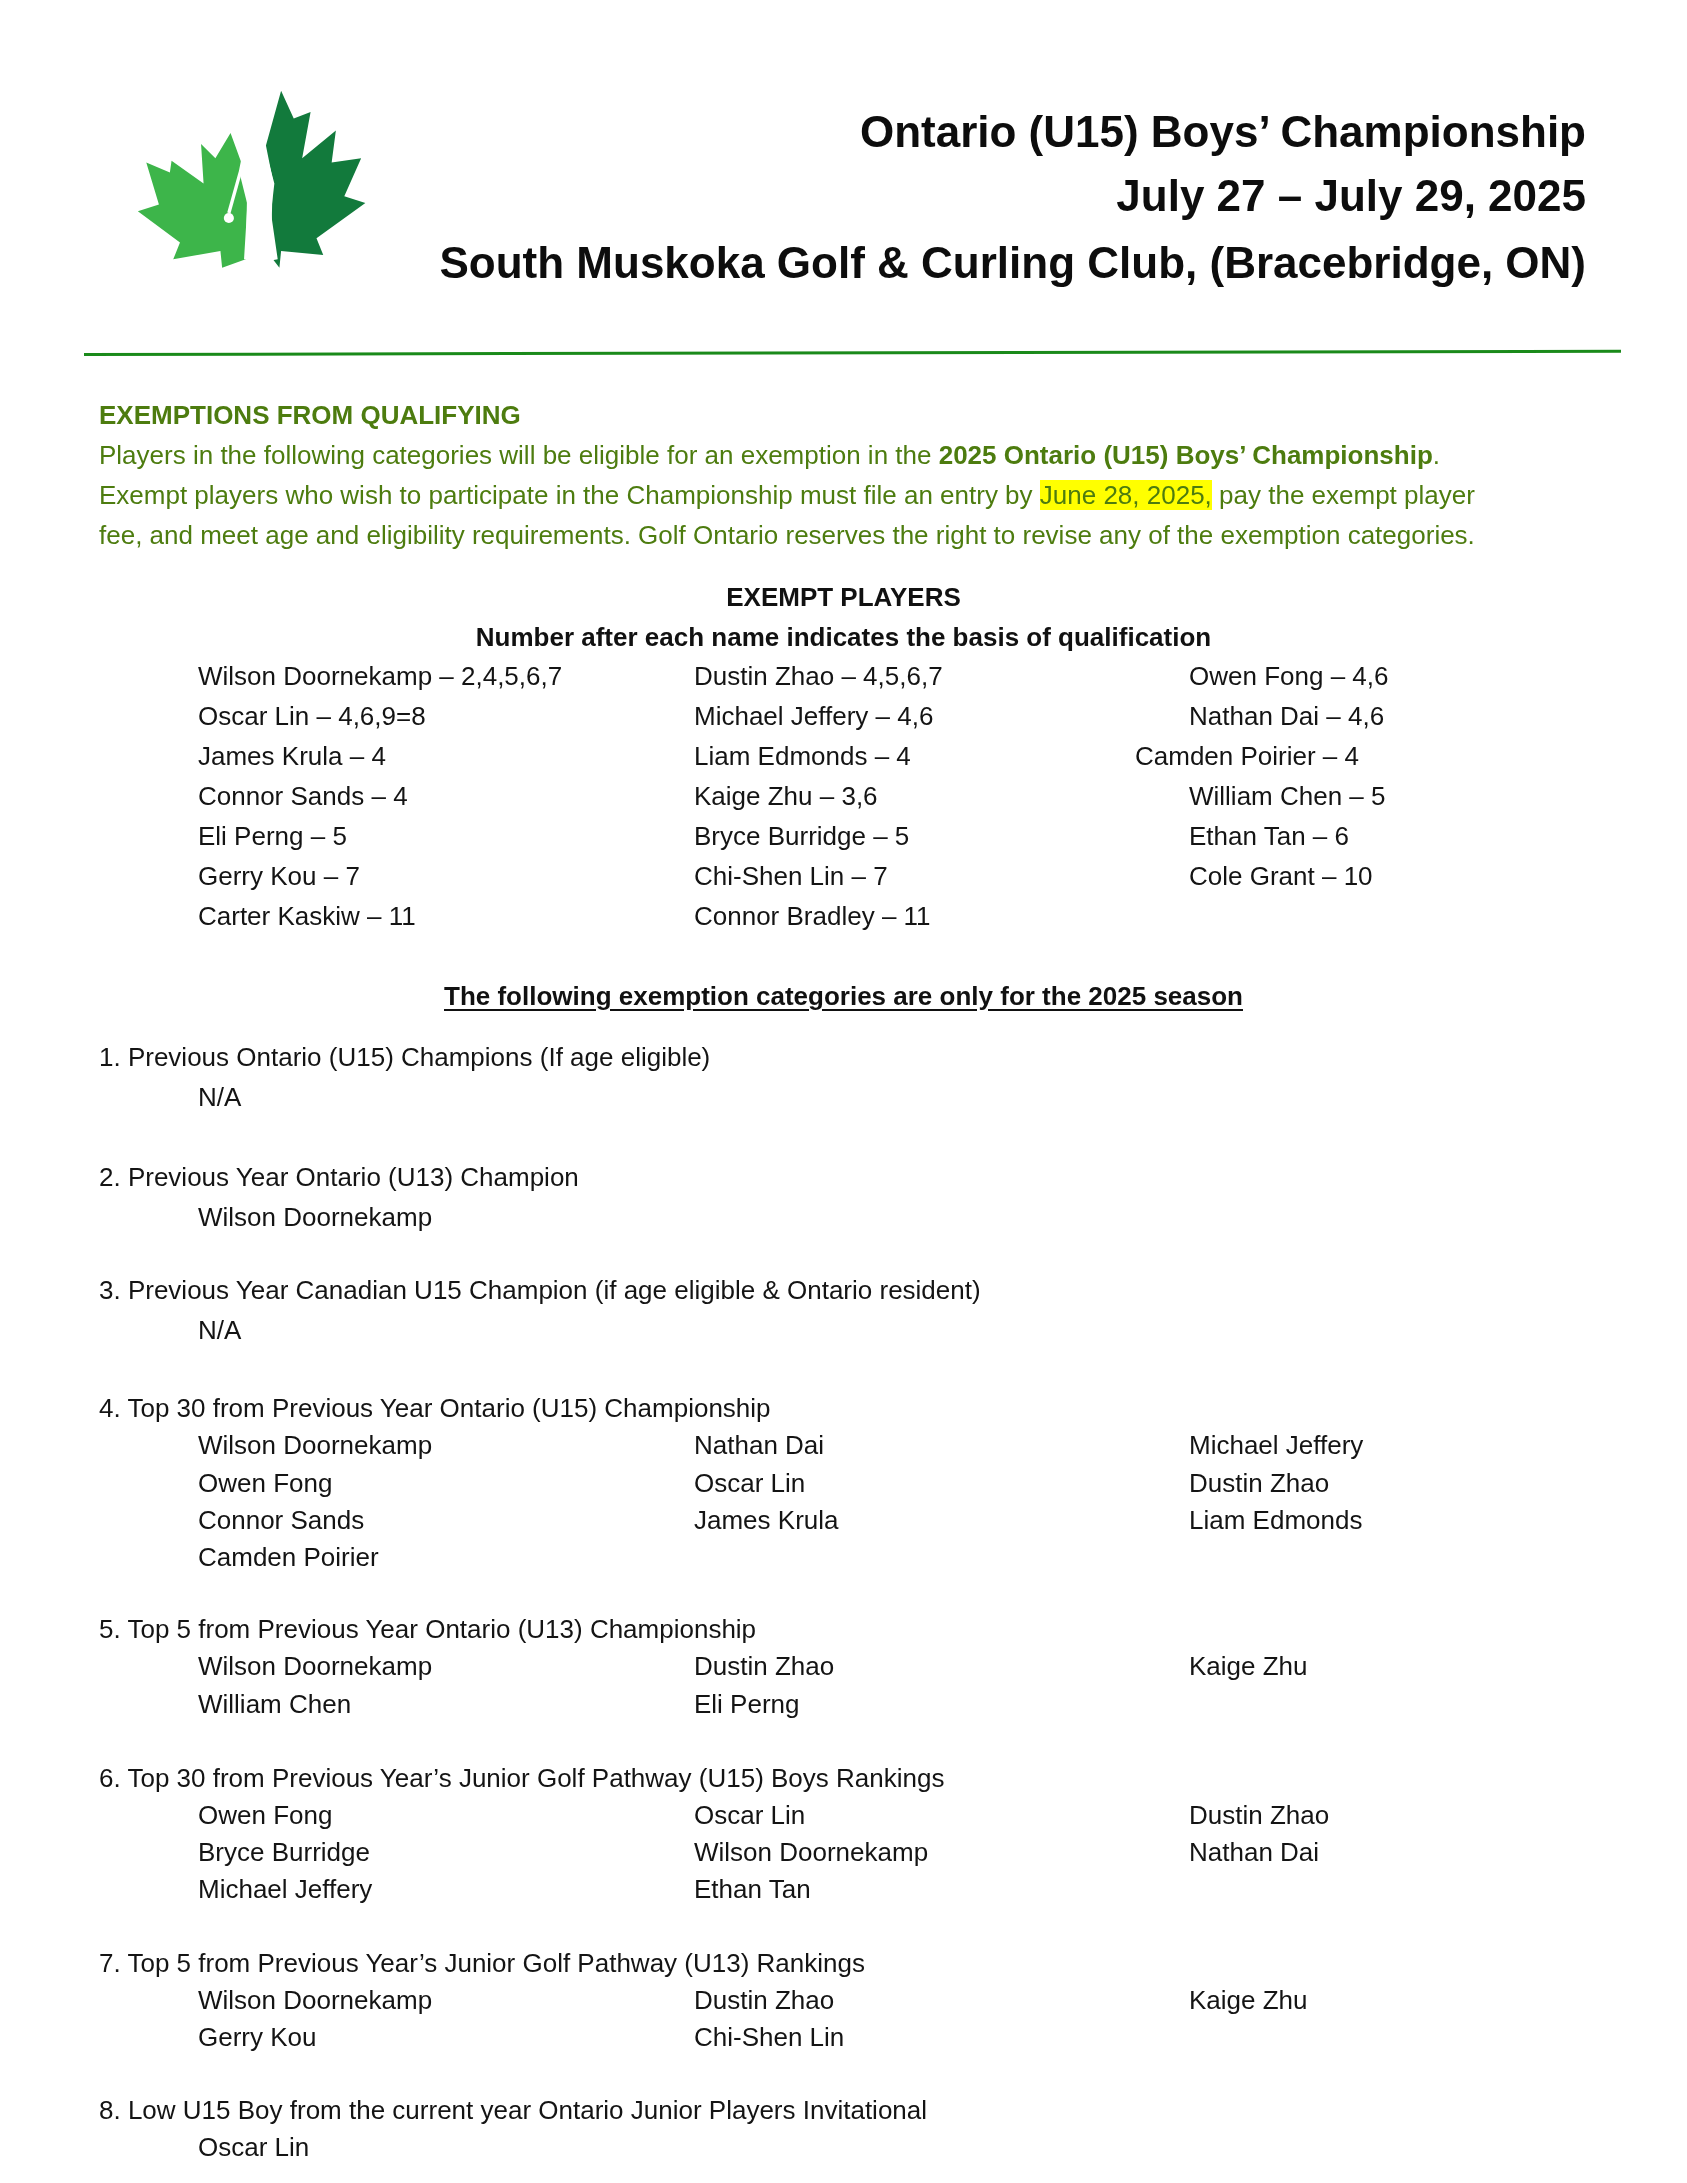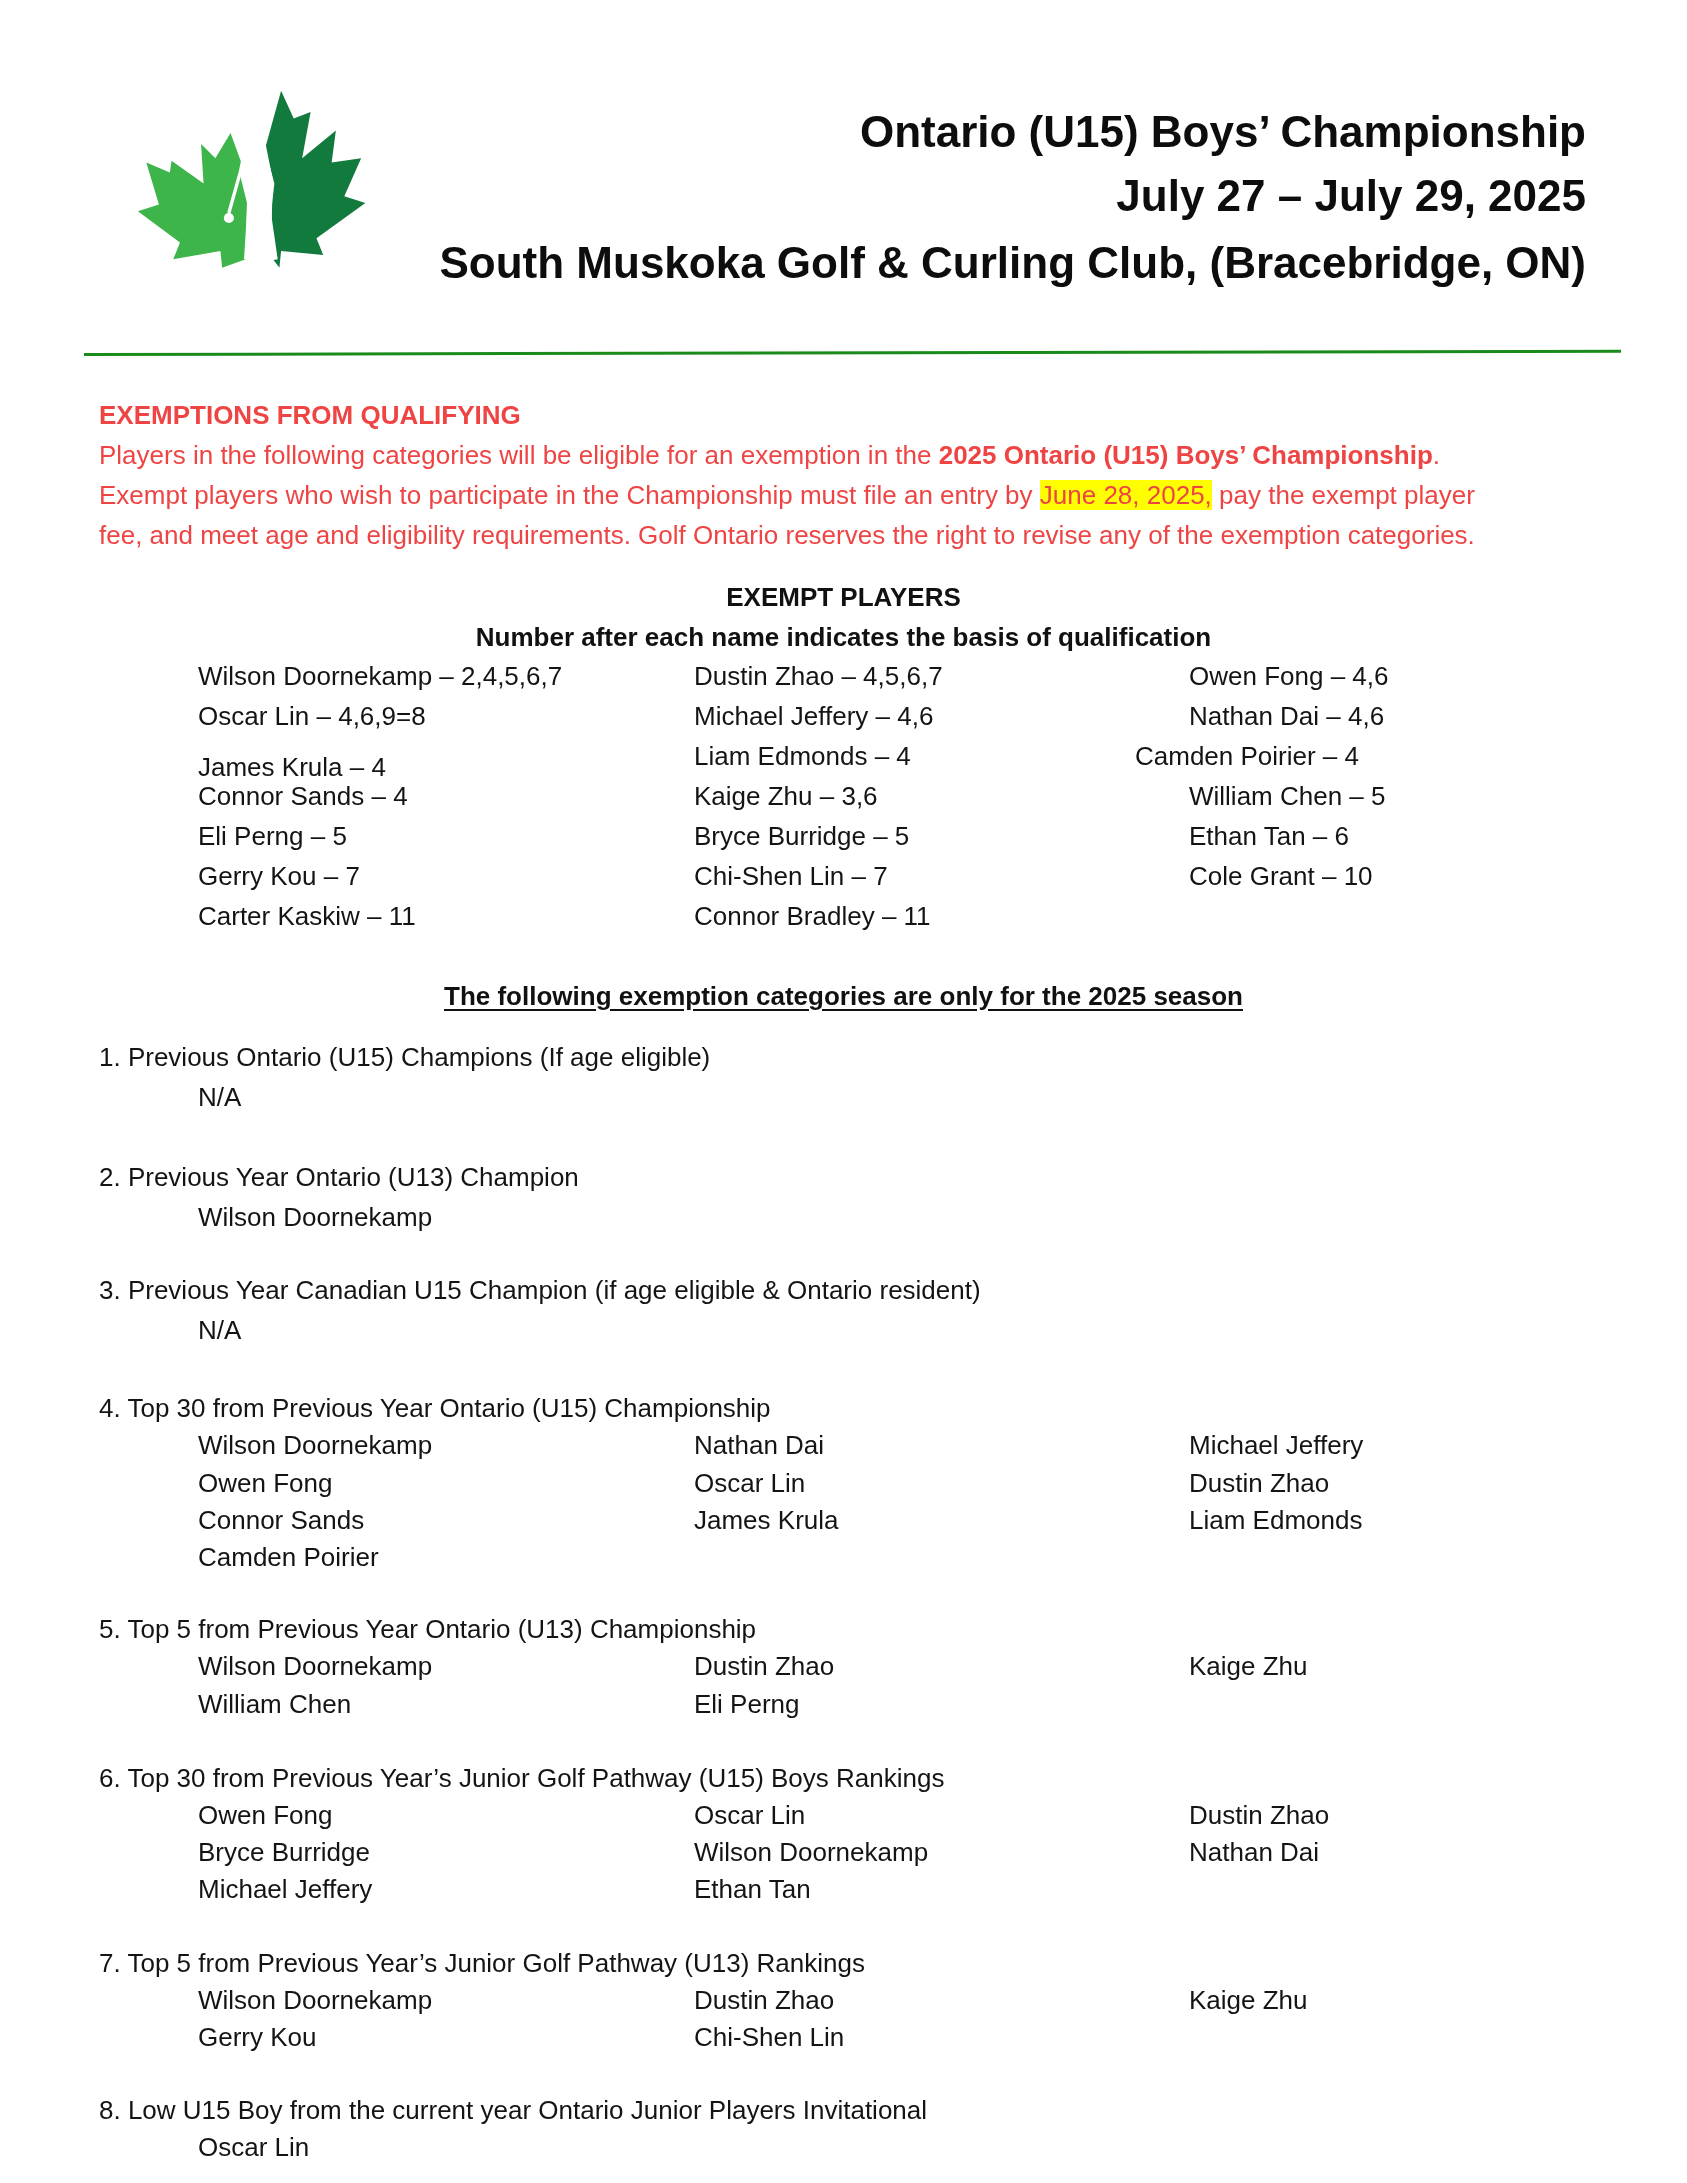--- a/index.html
+++ b/index.html
@@ -12,21 +12,21 @@
   .logo-word { position: absolute; left: 8.4px; top: 213px; font-weight: bold; font-size: 29px;
                letter-spacing: 2.5px; font-family: "DejaVu Sans", sans-serif; }
   .logo-word .light { color: #3db54a; }
   .logo-word .dark { color: #127a3c; }
   .title-line { position: absolute; right: 101px; font-weight: bold; font-size: 44px;
                 line-height: 51px; white-space: nowrap; color: #0d0d0d; }
   .rule { position: absolute; left: 84px; top: 353px; width: 1537px; height: 3.4px;
           background: #1a8a1a; transform: rotate(-0.12deg); transform-origin: left center; }
 
   
-  .body-text { font-size: 26px; line-height: 40px; color: #ef4444; }
+  .body-text { font-size: 26px; line-height: 40px; color: #4d7c0f; }
   .bold { font-weight: bold; }
   .hl { background: #ffff00; font-weight: normal; }
   .center-line { position: absolute; left: 0; width: 1687px; text-align: center; font-weight: bold;
                  font-size: 26px; line-height: 40px; }
   .underline { text-decoration: underline; text-underline-offset: 4.2px; }
 
   .player { position: absolute; font-size: 26px; line-height: 40px; white-space: nowrap; color: #141414; }
   .cat-title { position: absolute; left: 99px; font-size: 26px; line-height: 37px; white-space: nowrap; color: #141414; }
   .cat-name { position: absolute; font-size: 26px; line-height: 37px; white-space: nowrap; color: #141414; }
 </style>
@@ -61,21 +61,21 @@
   <span>Exempt players who wish to participate in the Championship must file an entry by </span><span class="hl">June 28, 2025,</span><span> pay the exempt player</span>
 </div>
 <div class="abs body-text" style="left:99px; top:515px;">fee, and meet age and eligibility requirements. Golf Ontario reserves the right to revise any of the exemption categories.</div>
 
 <div class="center-line" style="top:577px;">EXEMPT PLAYERS</div>
 <div class="center-line" style="top:617px;">Number after each name indicates the basis of qualification</div>
 
 <div id="exempt-grid">
     <div class="player" style="left: 198px; top: 656px;">Wilson Doornekamp – 2,4,5,6,7</div>
     <div class="player" style="left: 198px; top: 696px;">Oscar Lin – 4,6,9=8</div>
-    <div class="player" style="left: 198px; top: 736px; margin-top: 11px;">James Krula – 4</div>
+    <div class="player" style="left: 198px; top: 736px;">James Krula – 4</div>
     <div class="player" style="left: 198px; top: 776px;">Connor Sands – 4</div>
     <div class="player" style="left: 198px; top: 816px;">Eli Perng – 5</div>
     <div class="player" style="left: 198px; top: 856px;">Gerry Kou – 7</div>
     <div class="player" style="left: 198px; top: 896px;">Carter Kaskiw – 11</div>
     <div class="player" style="left: 694px; top: 656px;">Dustin Zhao – 4,5,6,7</div>
     <div class="player" style="left: 694px; top: 696px;">Michael Jeffery – 4,6</div>
     <div class="player" style="left: 694px; top: 736px;">Liam Edmonds – 4</div>
     <div class="player" style="left: 694px; top: 776px;">Kaige Zhu – 3,6</div>
     <div class="player" style="left: 694px; top: 816px;">Bryce Burridge – 5</div>
     <div class="player" style="left: 694px; top: 856px;">Chi-Shen Lin – 7</div>

